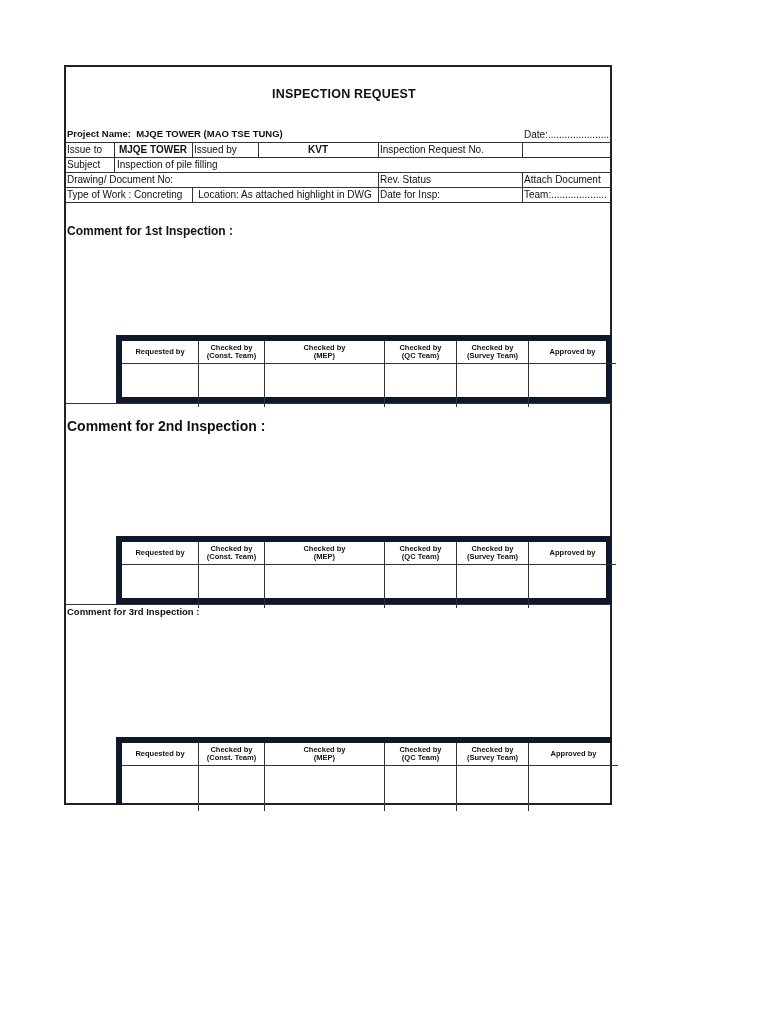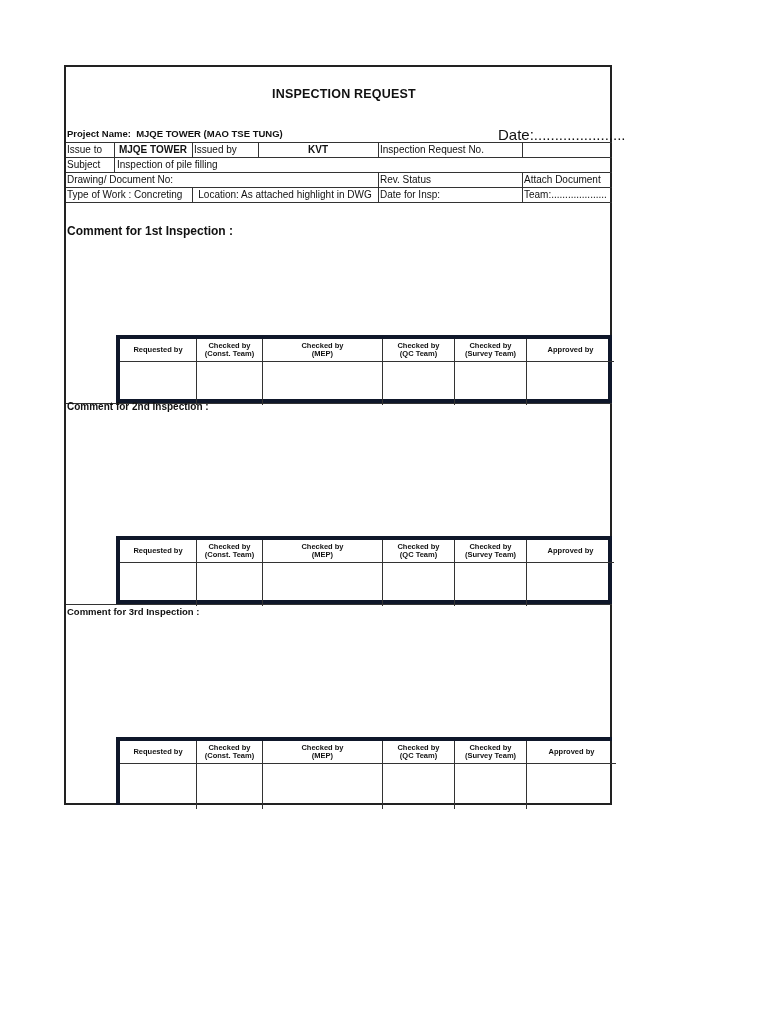--- a/index.html
+++ b/index.html
@@ -4,41 +4,41 @@
 <style>
   html, body { margin:0; padding:0; background:#ffffff; }
   body { width:768px; height:1024px; position:relative; font-family:"Liberation Sans", sans-serif; color:#111; }
   .sheet { position:absolute; left:64px; top:65px; width:548px; height:740px; border:2px solid #222; box-sizing:border-box; }
   .abs { position:absolute; }
   .t { font-size:10px; line-height:14px; white-space:nowrap; }
   .b { font-weight:bold; }
   .title { font-size:12.5px; font-weight:bold; letter-spacing:0.2px; }
   .hline { position:absolute; height:0; border-top:1px solid #333; }
   .vline { position:absolute; width:0; border-left:1px solid #333; }
-  .sig { position:absolute; border:4px solid #0f172a; box-sizing:border-box; }
+  .sig { position:absolute; border:6px solid #0f172a; box-sizing:border-box; }
   .sig .hc { position:absolute; display:flex; align-items:center; justify-content:center; text-align:center; font-size:7.5px; font-weight:bold; line-height:8.5px; color:#111; }
   .mjq-text { font-size:17px; font-weight:bold; letter-spacing:2px; color:#222; }
   .mjq-sub { font-size:5.5px; letter-spacing:0.4px; color:#333; }
   .kh-text { font-size:8px; font-weight:bold; color:#1d3f8f; }
   .kh-sub { font-size:3.5px; color:#555; }
 </style>
 </head>
 <body>
 
 <div class="sheet">
 
 
   <div class="abs title" style="left:206px;top:20px;">INSPECTION REQUEST</div>
 
 
   <div class="abs t b" style="left:1px;top:60px;font-size:9.5px;">
     <span>Project Name:</span>&nbsp;
     <span>MJQE TOWER (MAO TSE TUNG)</span>
   </div>
-  <div class="abs t" style="left:432px;top:61px;font-size:15px;">Date:......................</div>
+  <div class="abs t" style="left:458px;top:61px;font-size:10px;">Date:......................</div>
 
   <div class="hline" style="left:0;top:75px;width:546px;"></div>
   <div class="hline" style="left:0;top:90px;width:546px;"></div>
   <div class="hline" style="left:0;top:105px;width:546px;"></div>
   <div class="hline" style="left:0;top:120px;width:546px;"></div>
   <div class="hline" style="left:0;top:135px;width:546px;"></div>
 
   <div class="vline" style="left:48px;top:75px;height:30px;"></div>
   <div class="vline" style="left:126px;top:75px;height:15px;"></div>
   <div class="vline" style="left:192px;top:75px;height:15px;"></div>
@@ -90,21 +90,21 @@
     <div class="hc" style="left:407px;width:87px;top:0;height:22px;">Approved by</div>
     <div class="abs" style="left:0;width:76px;top:23px;height:43px;"></div>
     <div class="abs" style="left:77px;width:65px;top:23px;height:43px;"></div>
     <div class="abs" style="left:143px;width:119px;top:23px;height:43px;"></div>
     <div class="abs" style="left:263px;width:71px;top:23px;height:43px;"></div>
     <div class="abs" style="left:335px;width:71px;top:23px;height:43px;"></div>
     <div class="abs" style="left:407px;width:87px;top:23px;height:43px;"></div>
   </div>
 
   <div class="hline" style="left:0;top:336px;width:546px;"></div>
-  <div class="abs t b" style="left:1px;top:333px;font-size:10px;">Comment for 2nd Inspection :</div>
+  <div class="abs t b" style="left:1px;top:352px;font-size:14px;">Comment for 2nd Inspection :</div>
   <div class="abs" style="left:0;top:351px;width:546px;height:116px;"></div>
   <div class="sig" style="left:50px;top:469px;width:496px;height:68px;">
     <div class="hline" style="left:0;top:22px;width:494px;"></div>
     <div class="vline" style="left:76px;top:0;height:66px;"></div>
     <div class="vline" style="left:142px;top:0;height:66px;"></div>
     <div class="vline" style="left:262px;top:0;height:66px;"></div>
     <div class="vline" style="left:334px;top:0;height:66px;"></div>
     <div class="vline" style="left:406px;top:0;height:66px;"></div>
     <div class="hc" style="left:0;width:76px;top:0;height:22px;">Requested by</div>
     <div class="hc" style="left:77px;width:65px;top:0;height:22px;white-space:pre;">Checked by

